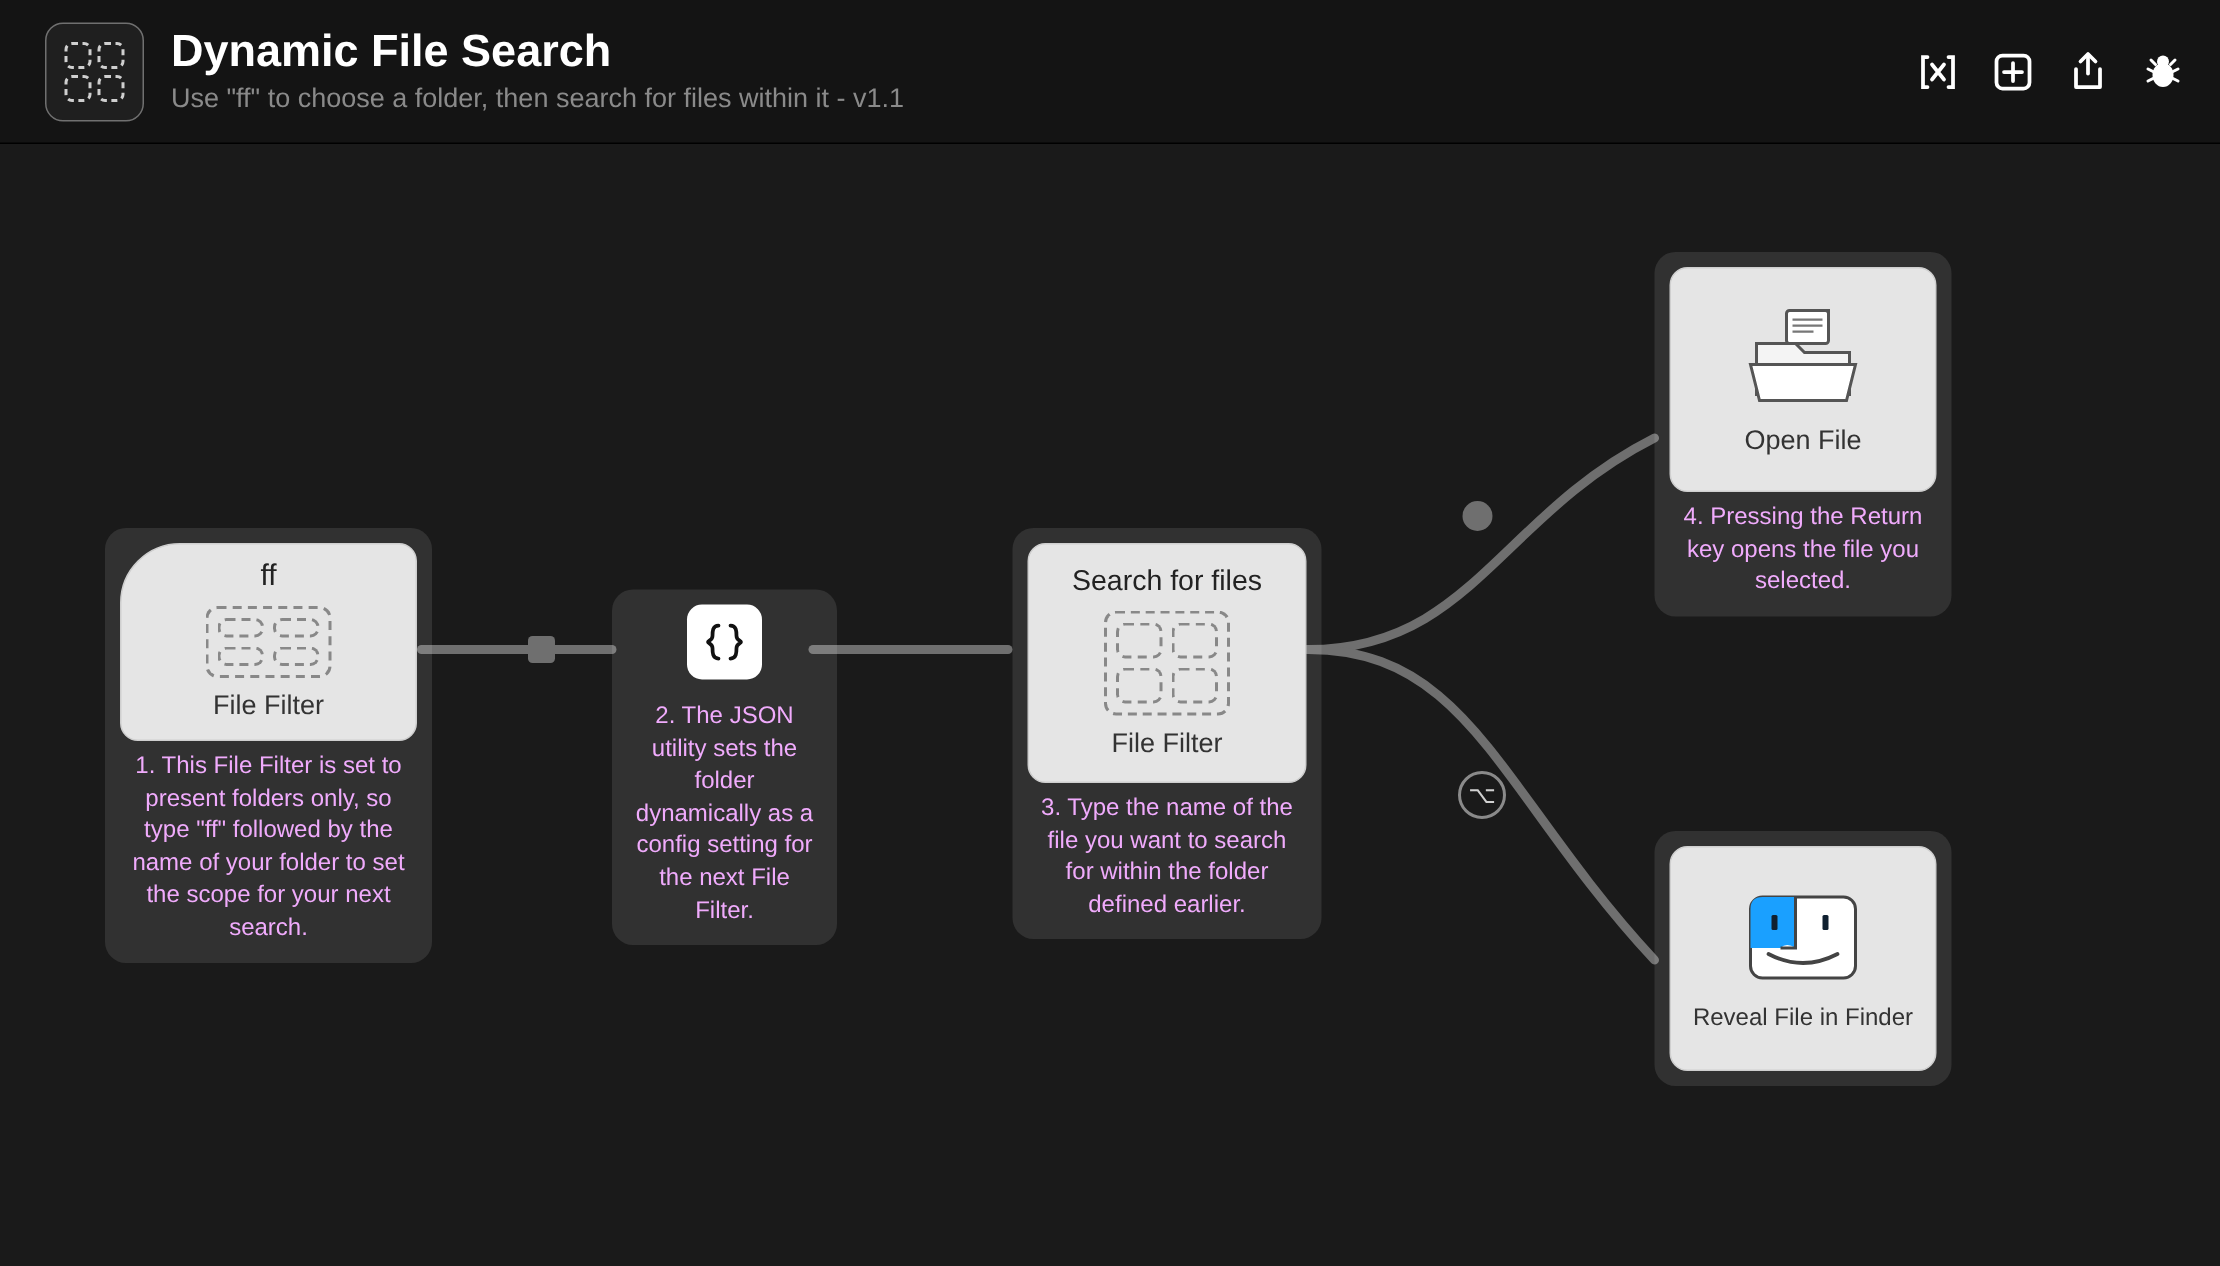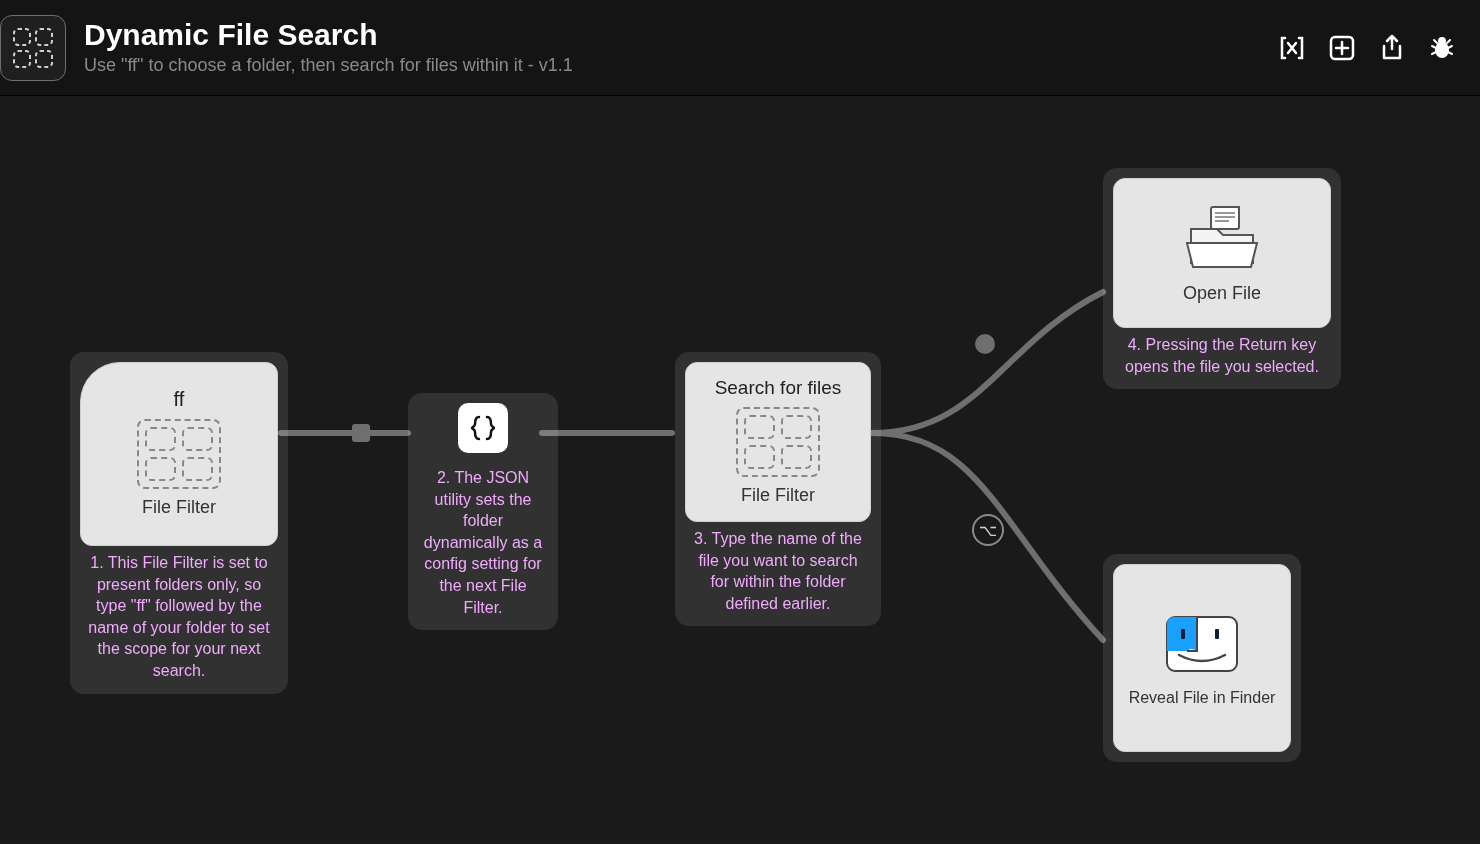--- a/index.html
+++ b/index.html
@@ -12,21 +12,21 @@
     color: #e8e8e8;
     overflow: hidden;
   }
 
   
   .header {
     background: #141414;
     height: 96px;
     display: flex;
     align-items: center;
-    padding: 0 0;
+    padding: 0 30px;
     box-sizing: border-box;
     position: relative;
     border-bottom: 1px solid #000;
   }
   .header .app-icon-box {
     width: 64px;
     height: 64px;
     border: 1px solid #707070;
     border-radius: 12px;
     background: #1f1f1f;
@@ -225,21 +225,21 @@
 
   <div class="stub" style="left:352px; top:328px;"></div>
 
   <div class="dot" style="left:975px; top:238px;"></div>
 
   <div class="mod-badge" style="left:972px; top:418px;">
     <span>⌥</span>
   </div>
 
   <div class="node" style="left:70px; top:256px; width:218px;">
-    <div class="card topround" style="height:184px;">
+    <div class="card topround" style="height:132px;">
       <div class="card-title">ff</div>
       <div class="grid-wrap">
         <div class="grid4">
             <div></div>
             <div></div>
             <div></div>
             <div></div>
           </div>
       </div>
       <div class="card-sub">File Filter</div>
@@ -266,41 +266,41 @@
             <div></div>
             <div></div>
             <div></div>
           </div>
       </div>
       <div class="card-sub">File Filter</div>
     </div>
     <div class="desc">3. Type the name of the file you want to search for within the folder defined earlier.</div>
   </div>
 
-  <div class="node" style="left:1103px; top:72px; width:238px;">
+  <div class="node" style="left:1103px; top:72px; width:198px;">
     <div class="card" style="height:150px;">
       <div class="action-icon">
         <svg viewBox="0 0 90 74">
 
           <rect x="34" y="6" width="28" height="22" rx="2" fill="#fff" stroke="#555" stroke-width="2"></rect>
           <path d="M38 12 H58 M38 16 H58 M38 20 H52" stroke="#777" stroke-width="1.5"></path>
           <path d="M56 6 L62 6 L62 12" fill="none" stroke="#555" stroke-width="2"></path>
 
           <path d="M14 28 H40 L46 34 H76 V62 H14 Z" fill="#f4f4f4" stroke="#555" stroke-width="2"></path>
 
           <path d="M10 42 H80 L74 66 H16 Z" fill="#fff" stroke="#555" stroke-width="2"></path>
         </svg>
       </div>
       <div class="card-sub">Open File</div>
     </div>
     <div class="desc">4. Pressing the Return key opens the file you selected.</div>
   </div>
 
   <div class="node" style="left:1103px; top:458px; width:198px;">
-    <div class="card" style="height:188px;">
+    <div class="card" style="height:150px;">
       <div class="action-icon">
         <svg viewBox="0 0 90 74">
           <rect x="10" y="10" width="70" height="54" rx="8" fill="#fff" stroke="#444" stroke-width="2"></rect>
           <path d="M10 18 Q10 10 18 10 H40 V44 Q34 40 30 44 H10 Z" fill="#1aa0ff"></path>
           <rect x="24" y="22" width="4" height="10" rx="1" fill="#102030"></rect>
           <rect x="58" y="22" width="4" height="10" rx="1" fill="#102030"></rect>
           <path d="M22 48 Q45 60 68 48" fill="none" stroke="#444" stroke-width="2.5" stroke-linecap="round"></path>
           <path d="M40 10 V44 H30" fill="none" stroke="#444" stroke-width="2"></path>
         </svg>
       </div>

